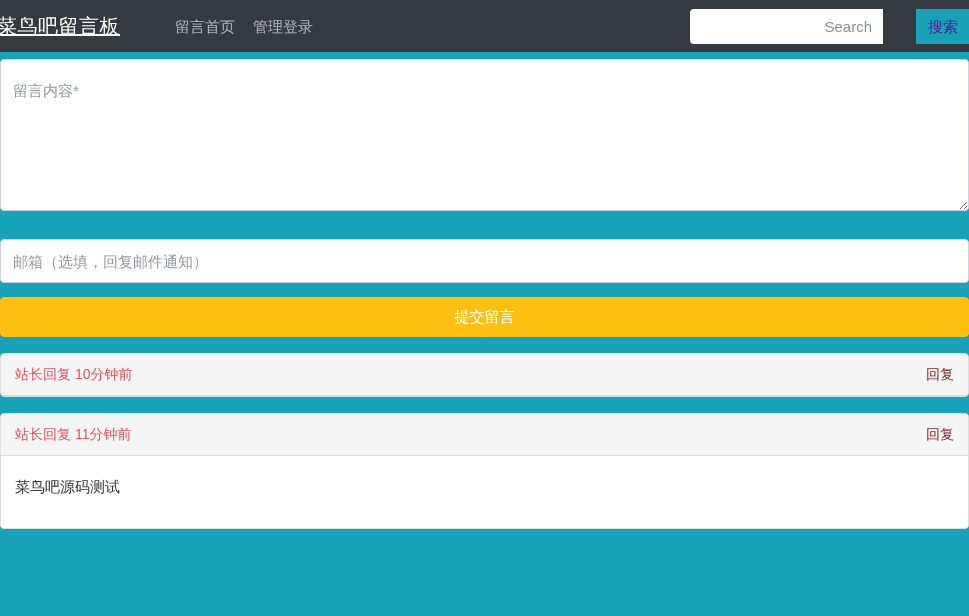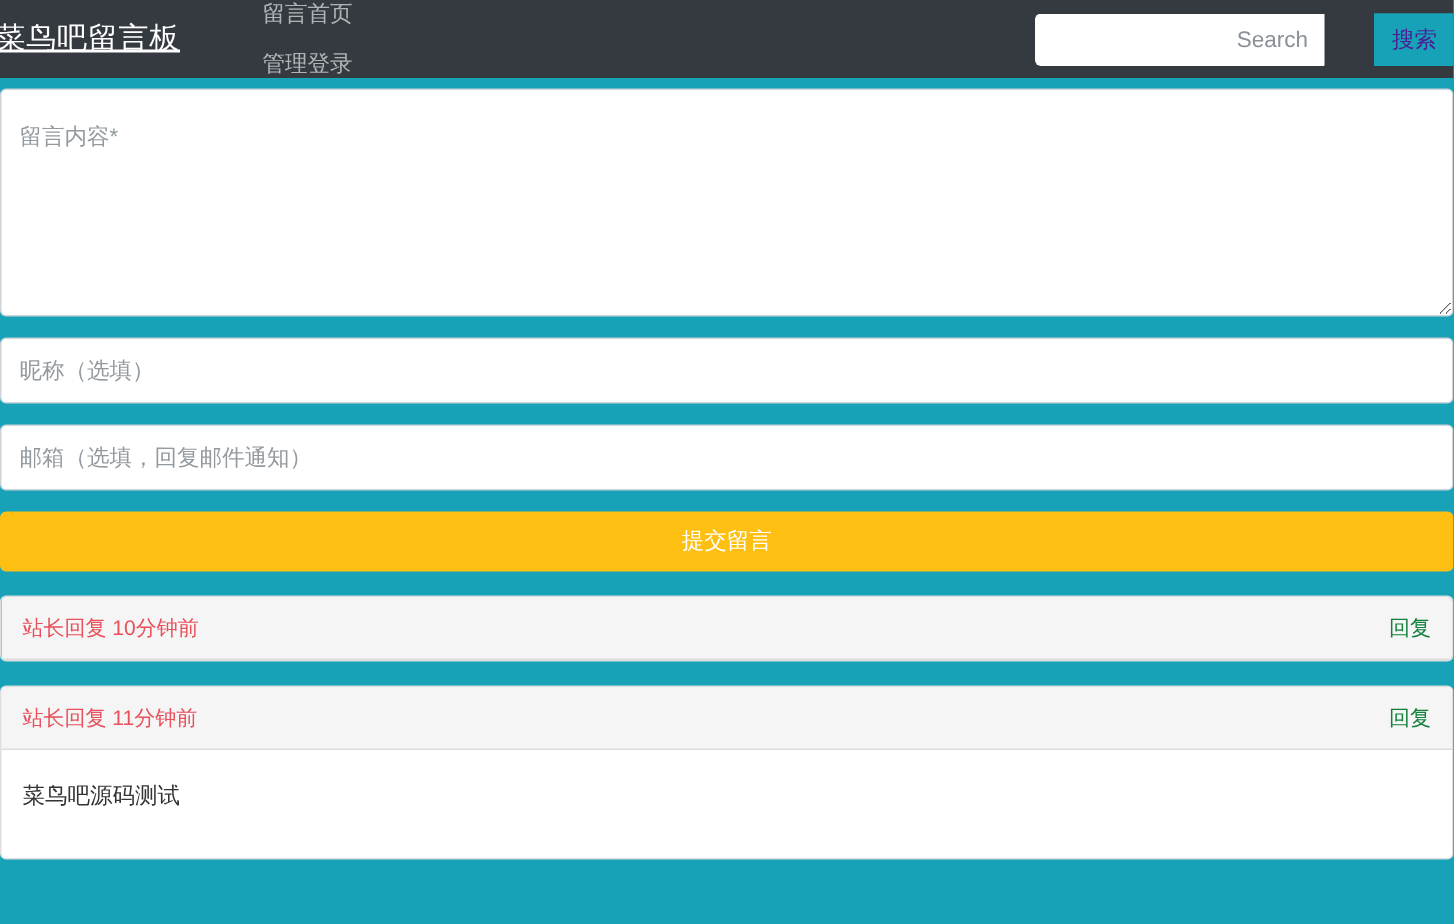--- a/index.html
+++ b/index.html
@@ -31,21 +31,20 @@
     white-space: nowrap;
     margin-left: -3px;
     padding: 0 8px 0 0;
     letter-spacing: 0.5px;
   }
   .nav-links {
     display: flex;
     align-items: center;
     margin-left: 14px;
     gap: 18px;
-    flex-direction: column;
   }
   .nav-link {
     color: rgba(255,255,255,0.62);
     font-size: 15px;
     text-decoration: none;
     white-space: nowrap;
     line-height: 1;
   }
 
   .search-form {
@@ -159,21 +158,21 @@
     align-items: center;
     justify-content: space-between;
     padding: 12px 14px;
   }
   .panel-title {
     color: #e8505b;
     font-size: 14px;
     white-space: nowrap;
   }
   .reply-link {
-    color: #15803d;
+    color: #7f1d1d;
     font-size: 14px;
     text-decoration: none;
     white-space: nowrap;
   }
   .panel-body {
     padding: 20px 14px 22px 14px;
     font-size: 15px;
     color: #333333;
     line-height: 1.5;
     min-height: 72px;
@@ -197,21 +196,20 @@
 </div>
 
 <div class="page">
   <div class="container">
 
     <div>
       <textarea class="msg-textarea" placeholder="留言内容*" style=""></textarea>
 
       <div class="field-gap"></div>
 
-      <input type="text" class="text-input" placeholder="昵称（选填）" style="">
 
       <div class="field-gap"></div>
 
       <input type="text" class="text-input" placeholder="邮箱（选填，回复邮件通知）" style="">
 
       <div class="field-gap"></div>
 
       <button type="button" class="submit-btn">提交留言</button>
     </div>
 

